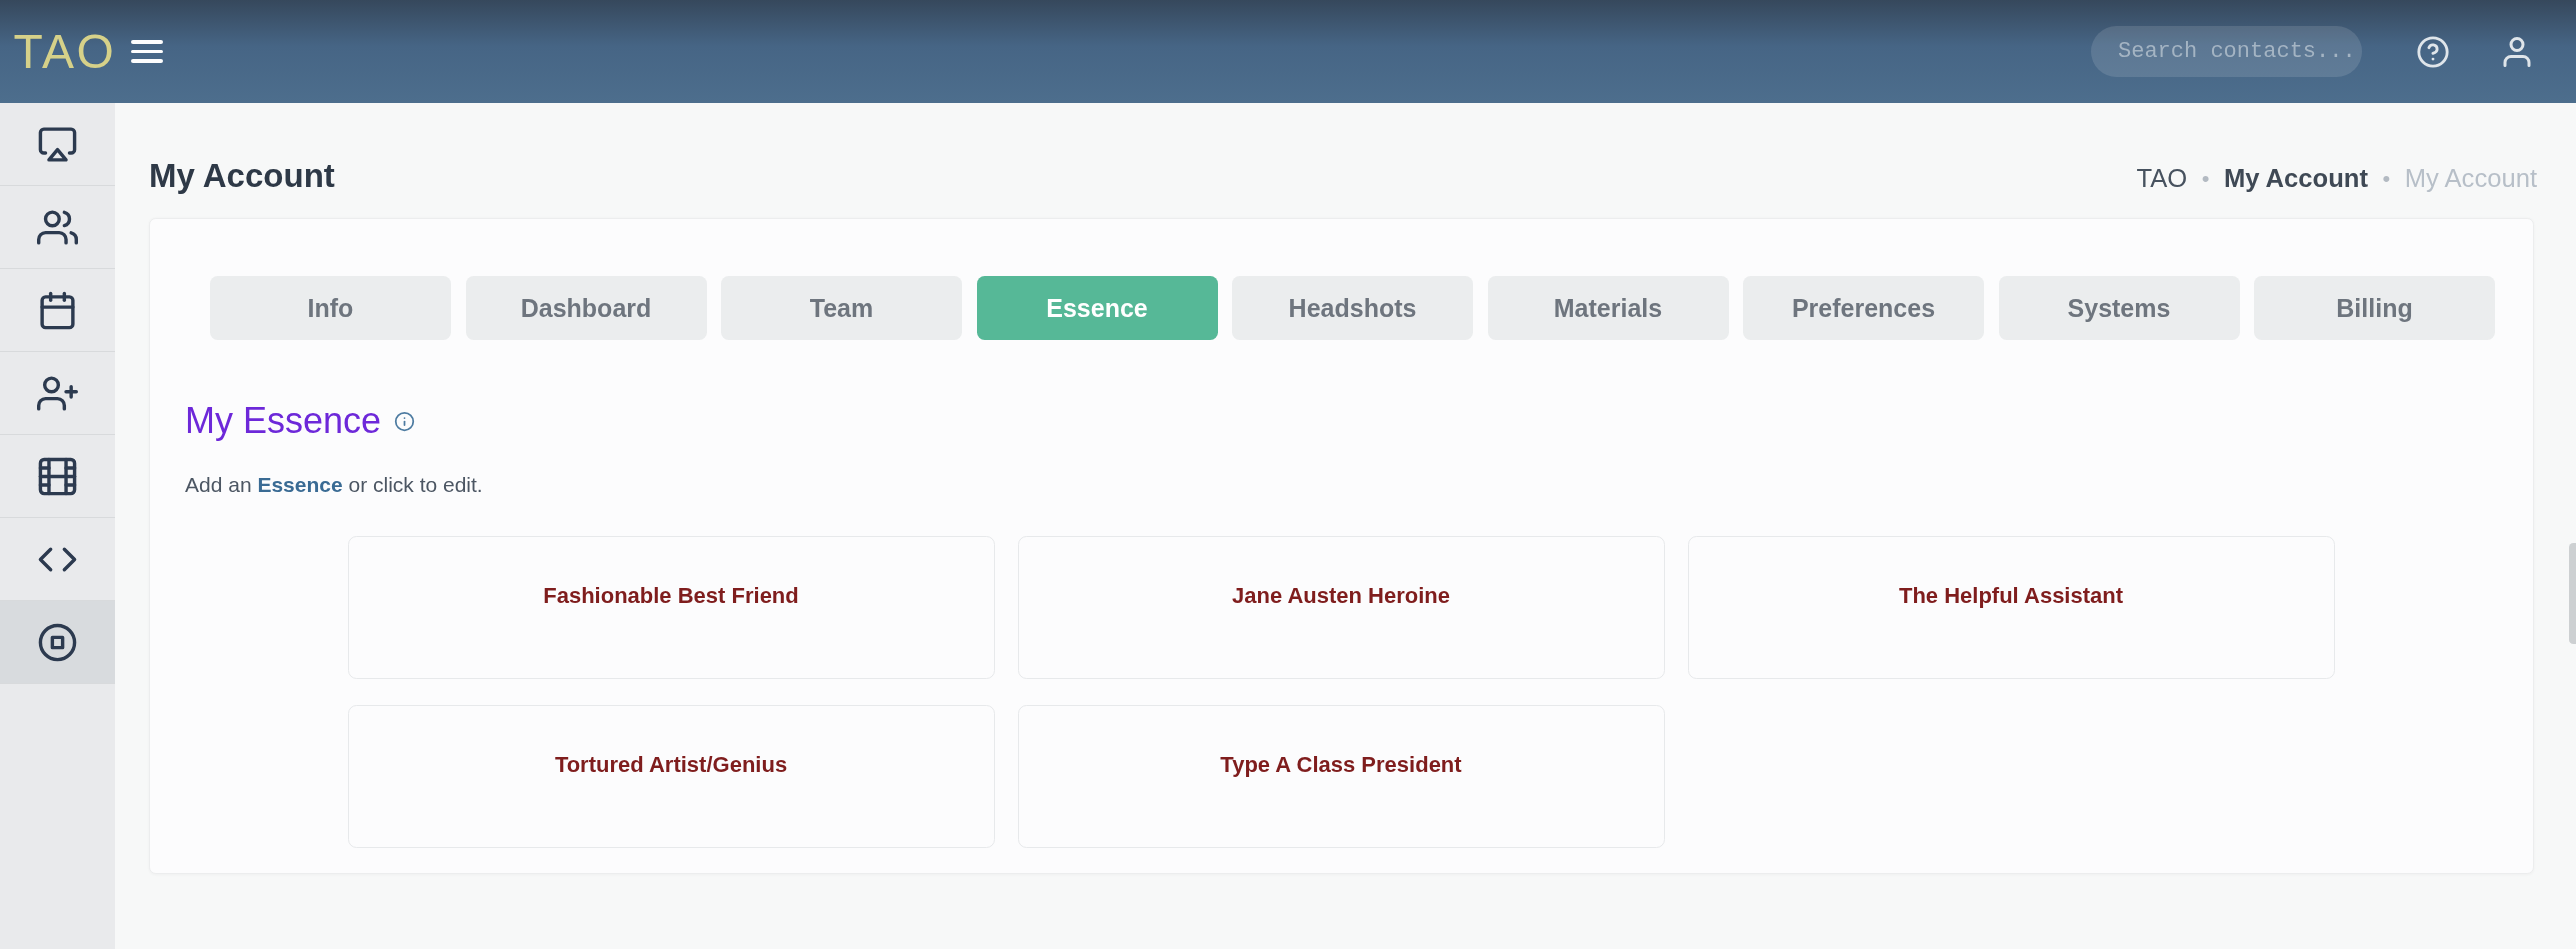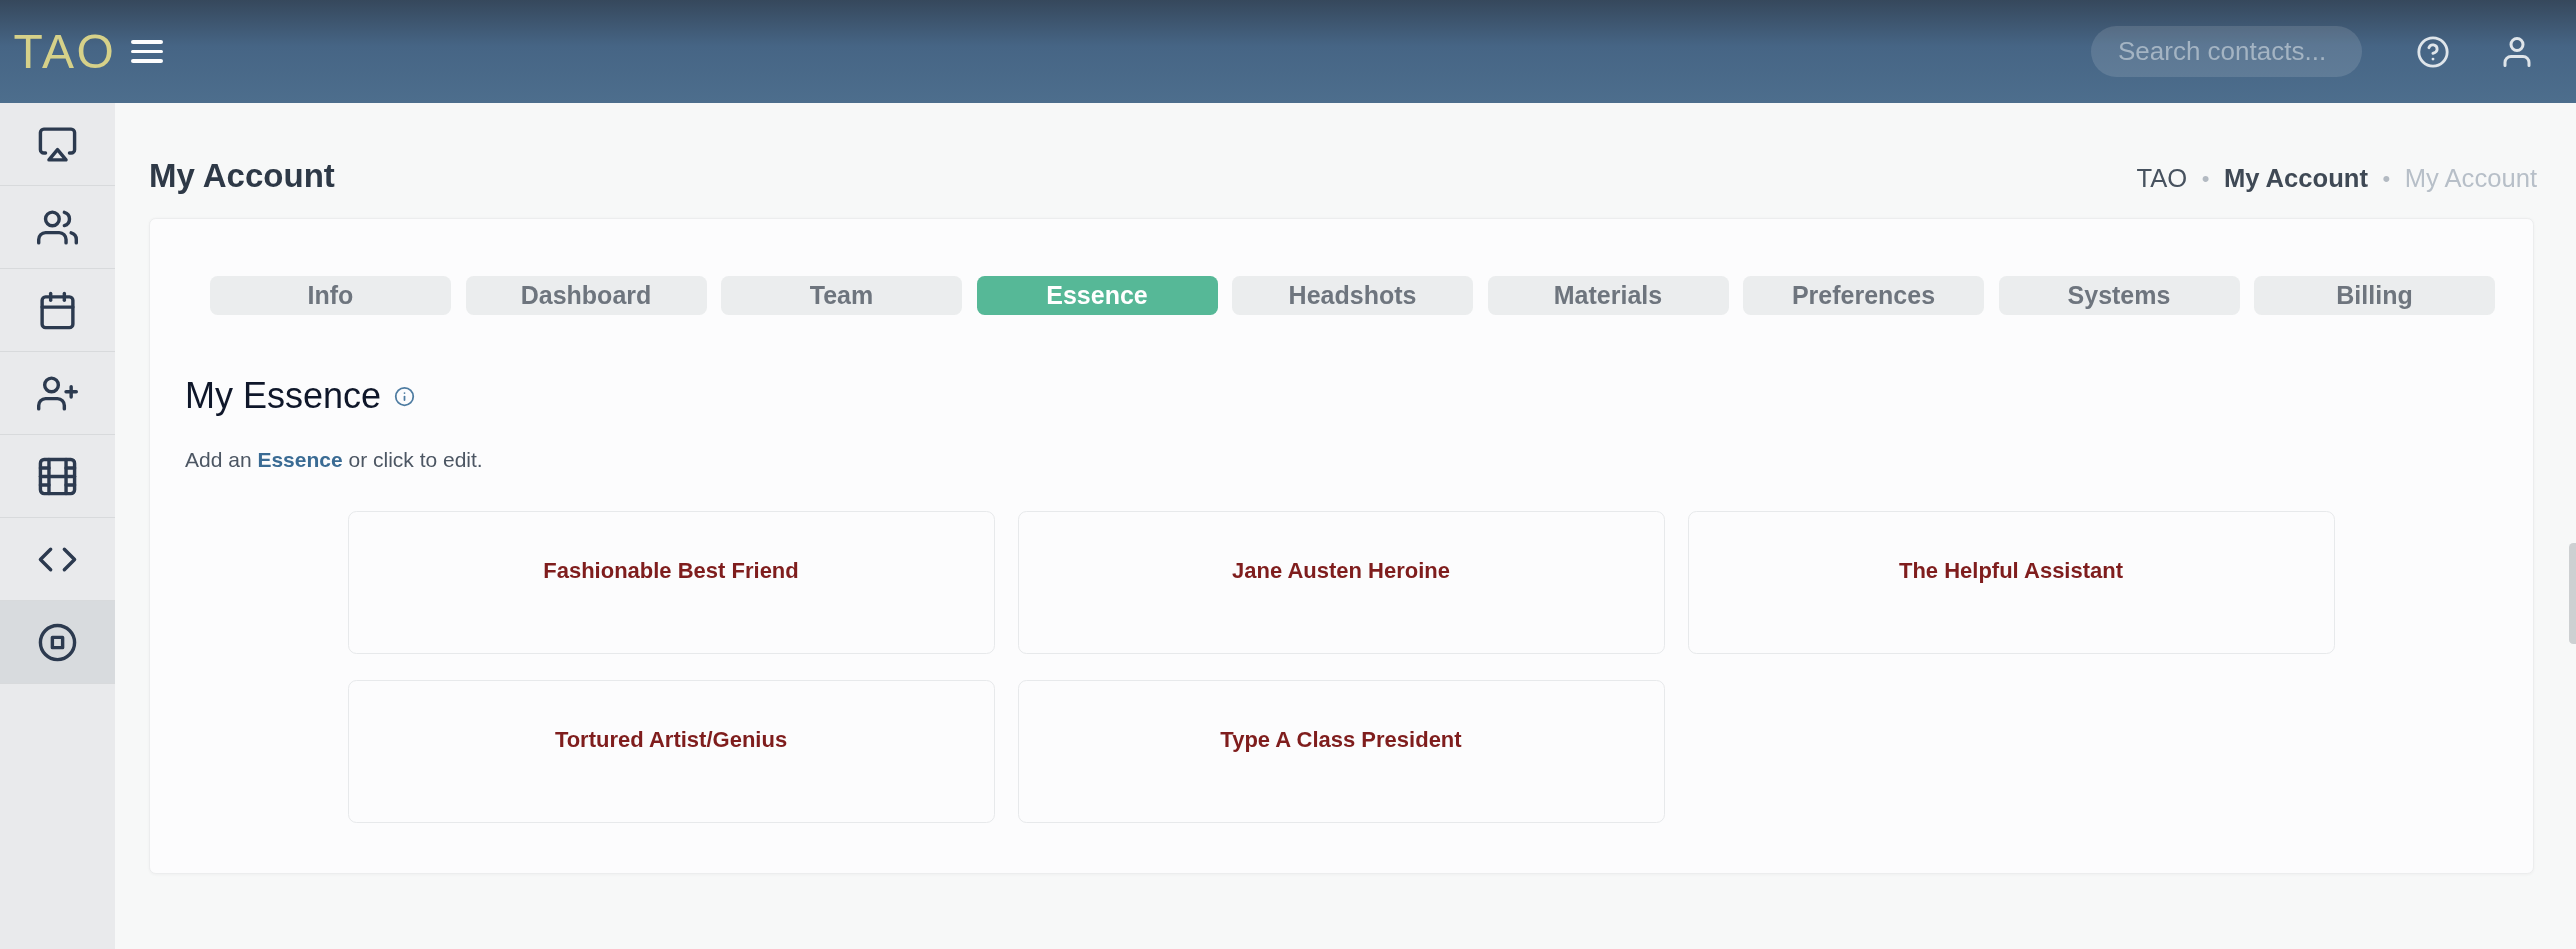--- a/index.html
+++ b/index.html
@@ -16,21 +16,21 @@
   .logo { font-size:48px; font-weight:300; color:#d6d189; letter-spacing:2.6px; margin-left:13.6px; width:102px; cursor:pointer; }
   .menu-btn { width:51px; height:51px; margin-left:15.3px; display:flex; flex-direction:column; justify-content:center; gap:6px; cursor:pointer; }
   .menu-btn span { display:block; width:32px; height:3.8px; background:#fdfdfd; border-radius:2.6px; }
   .header-right { margin-left:auto; display:flex; align-items:center; margin-right:29px; }
   .search-pill {
     width:271px; height:51px; border-radius:25.6px; background:rgba(255,255,255,0.12);
     display:flex; align-items:center; overflow:hidden;
   }
   .search-pill input {
     flex:1; height:100%; border:none; outline:none; background:transparent;
-    padding:0 8.5px 0 27px; font-size:26px; color:#e6ecf1; font-family:Liberation Sans, sans-serif;
+    padding:0 8.5px 0 27px; font-size:22px; color:#e6ecf1; font-family:Liberation Mono, monospace;
   }
   .search-pill input::placeholder { color:#a4b4c3; }
   .icon-btn { width:60px; height:60px; display:flex; align-items:center; justify-content:center; cursor:pointer; }
   .help-btn { margin-left:41px; }
   .user-btn { margin-left:24px; }
   .hdr-ic { stroke:#dfe5ea; }
 
   
   .sidebar { position:absolute; top:103px; left:0; width:115px; height:847px; background:#e9eaec; }
   .side-item {
@@ -51,28 +51,28 @@
   .bc-dot { color:#b3bac2; font-size:22px; }
 
   
   .panel {
     position:absolute; top:115px; left:34px; width:2385px; height:656px;
     background:#fcfcfd; border:0.9px solid #ecedee; border-radius:6.8px;
     box-shadow:0 0.9px 2.6px rgba(40,50,60,0.04);
   }
   .tabs { display:flex; gap:14.5px; margin:57px 0 0 60px; }
   .tab {
-    width:241px; height:39px; border:none; border-radius:7.7px; background:#ebedee;
+    width:241px; height:64px; border:none; border-radius:7.7px; background:#ebedee;
     font-family:"Liberation Sans", sans-serif; font-size:25px; font-weight:600; color:#6e757e;
     display:flex; align-items:center; justify-content:center; cursor:pointer;
   }
   .tab.active { background:#56b897; color:#ffffff; font-weight:700; }
 
   .section-head { display:flex; align-items:center; gap:12.8px; margin:60px 0 0 35px; }
-  .section-title { font-size:36px; font-weight:500; color:#0f172a; }
+  .section-title { font-size:36px; font-weight:500; color:#6d28d9; }
   .info-ic { stroke:#4d7ba1; cursor:pointer; }
 
   .hint { margin:31px 0 0 35px; font-size:21px; color:#4c5663; }
   .hint-link { color:#3a6b94; font-weight:700; cursor:pointer; }
 
   .cards-grid {
     width:1988px; margin:39px auto 0;
     display:grid; grid-template-columns:repeat(3, 647px); gap:26.4px 23px;
   }
   .essence-card {

